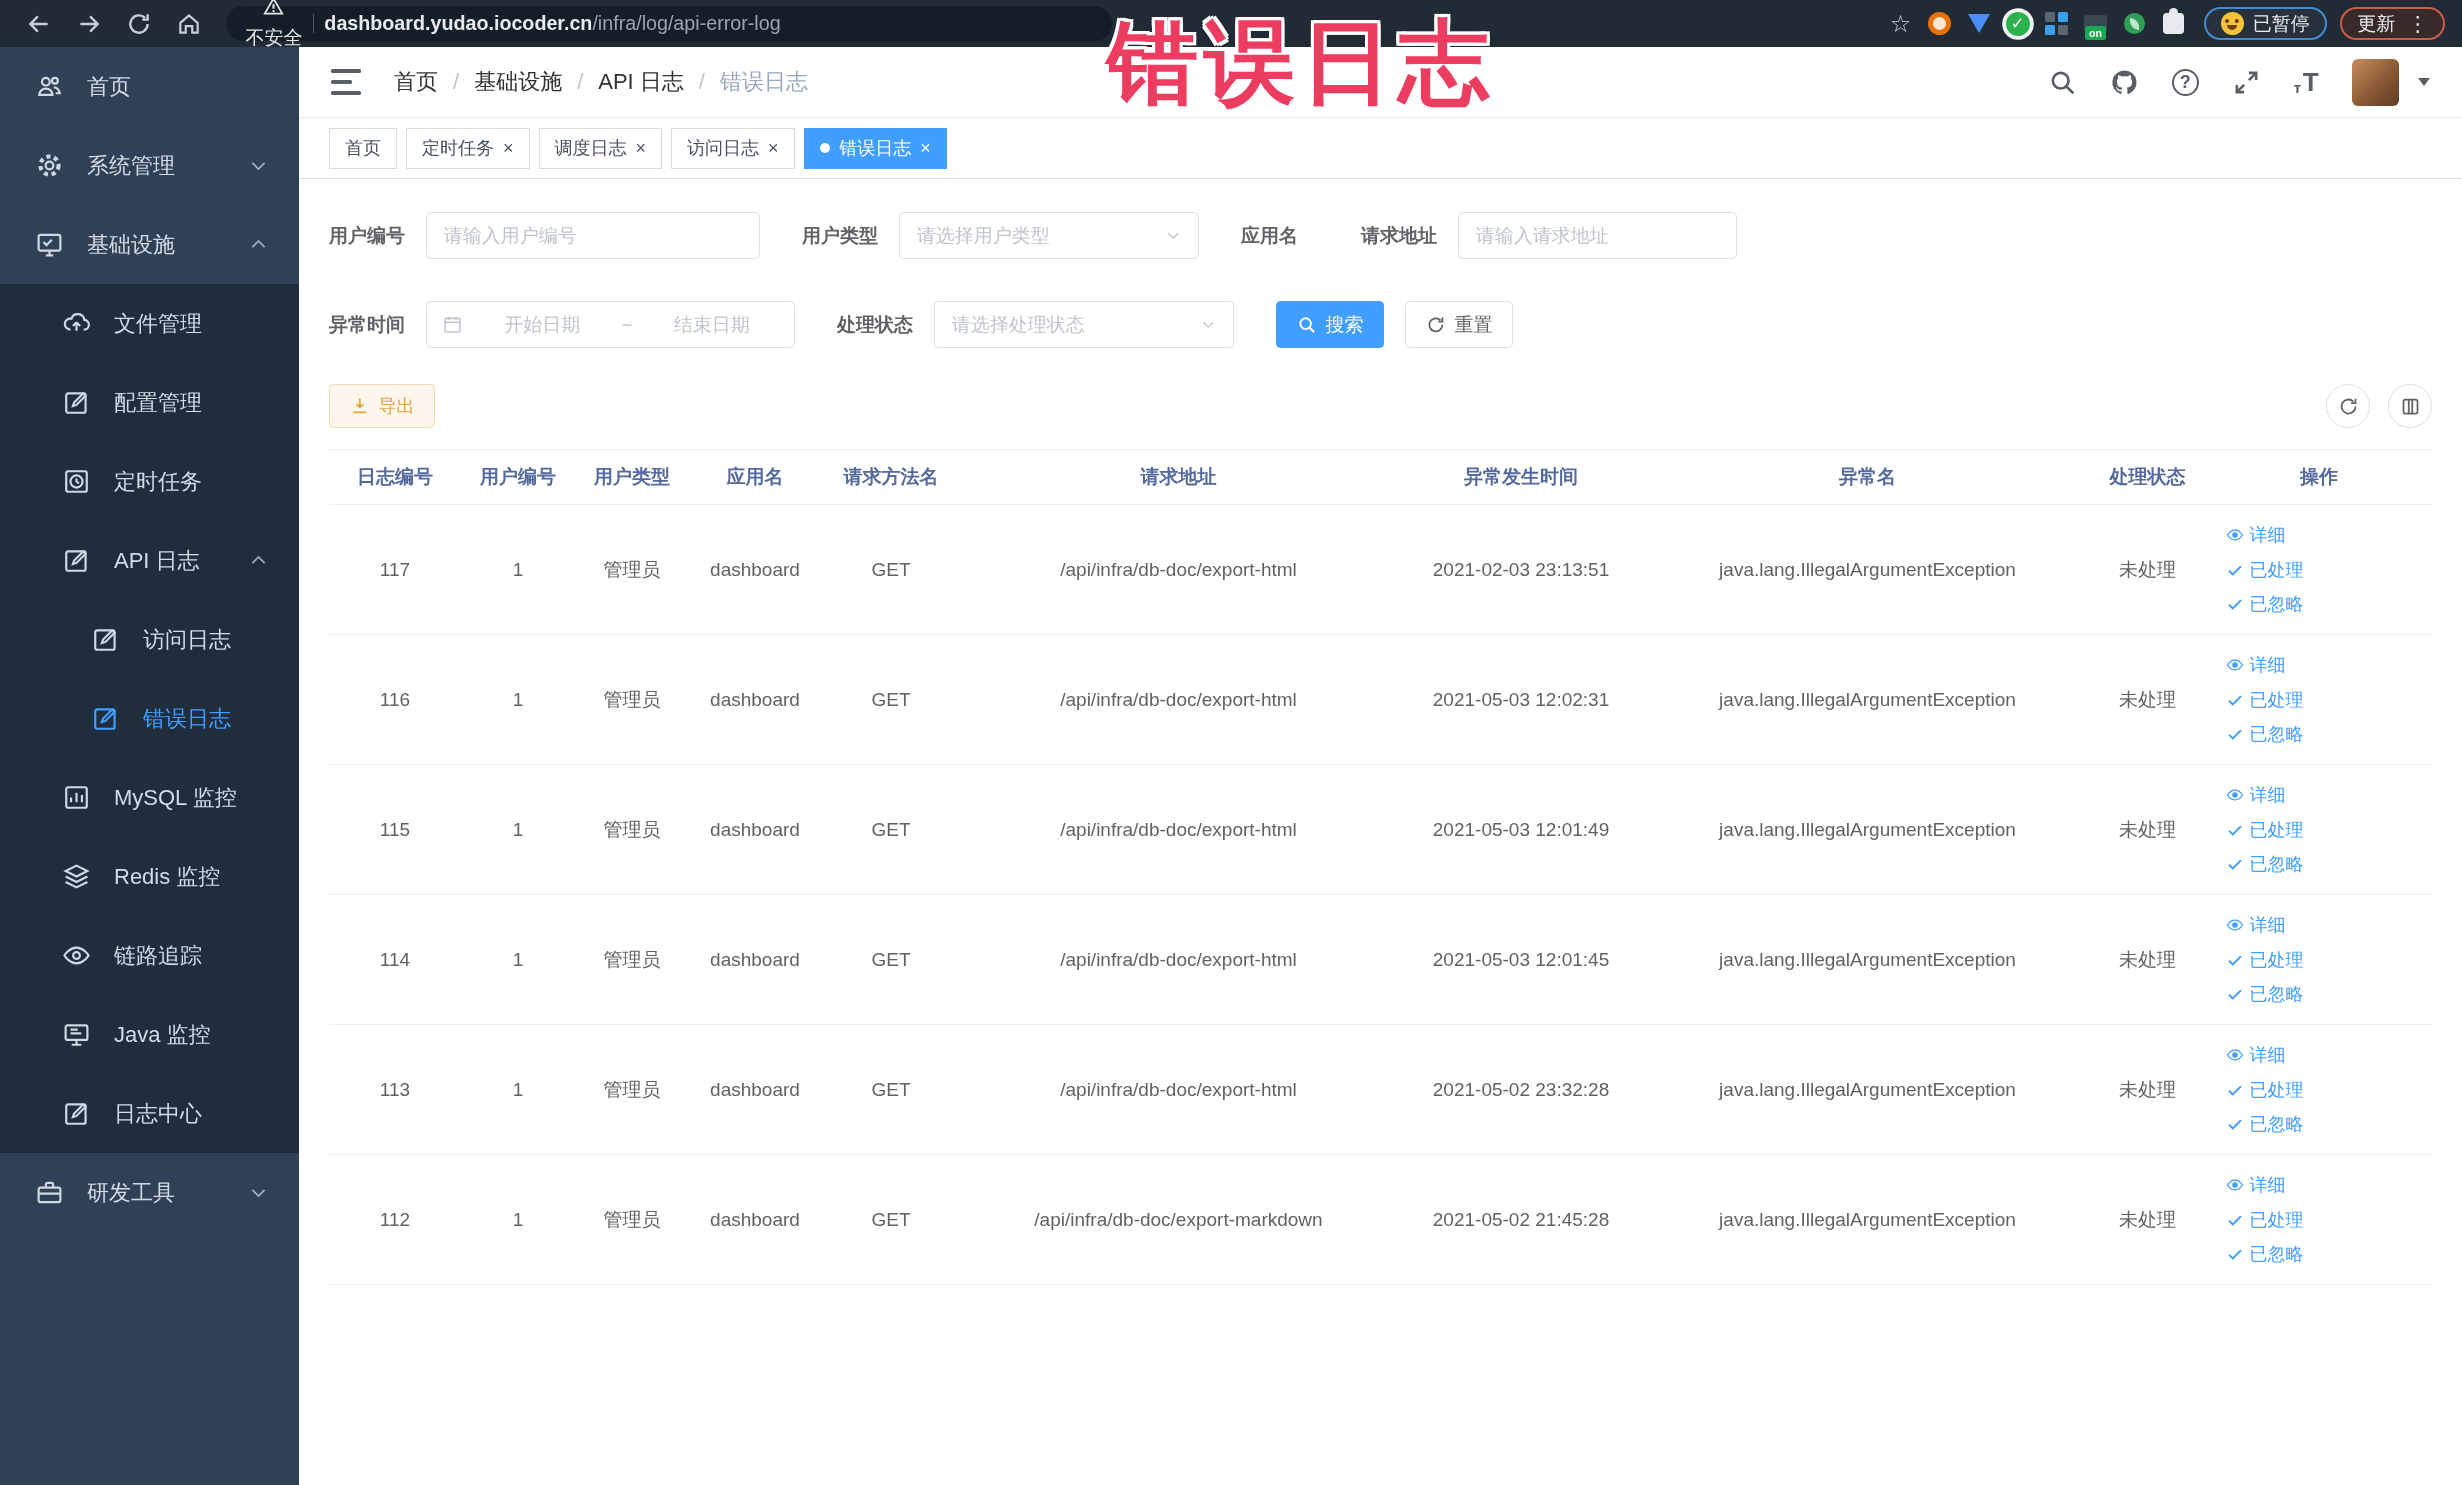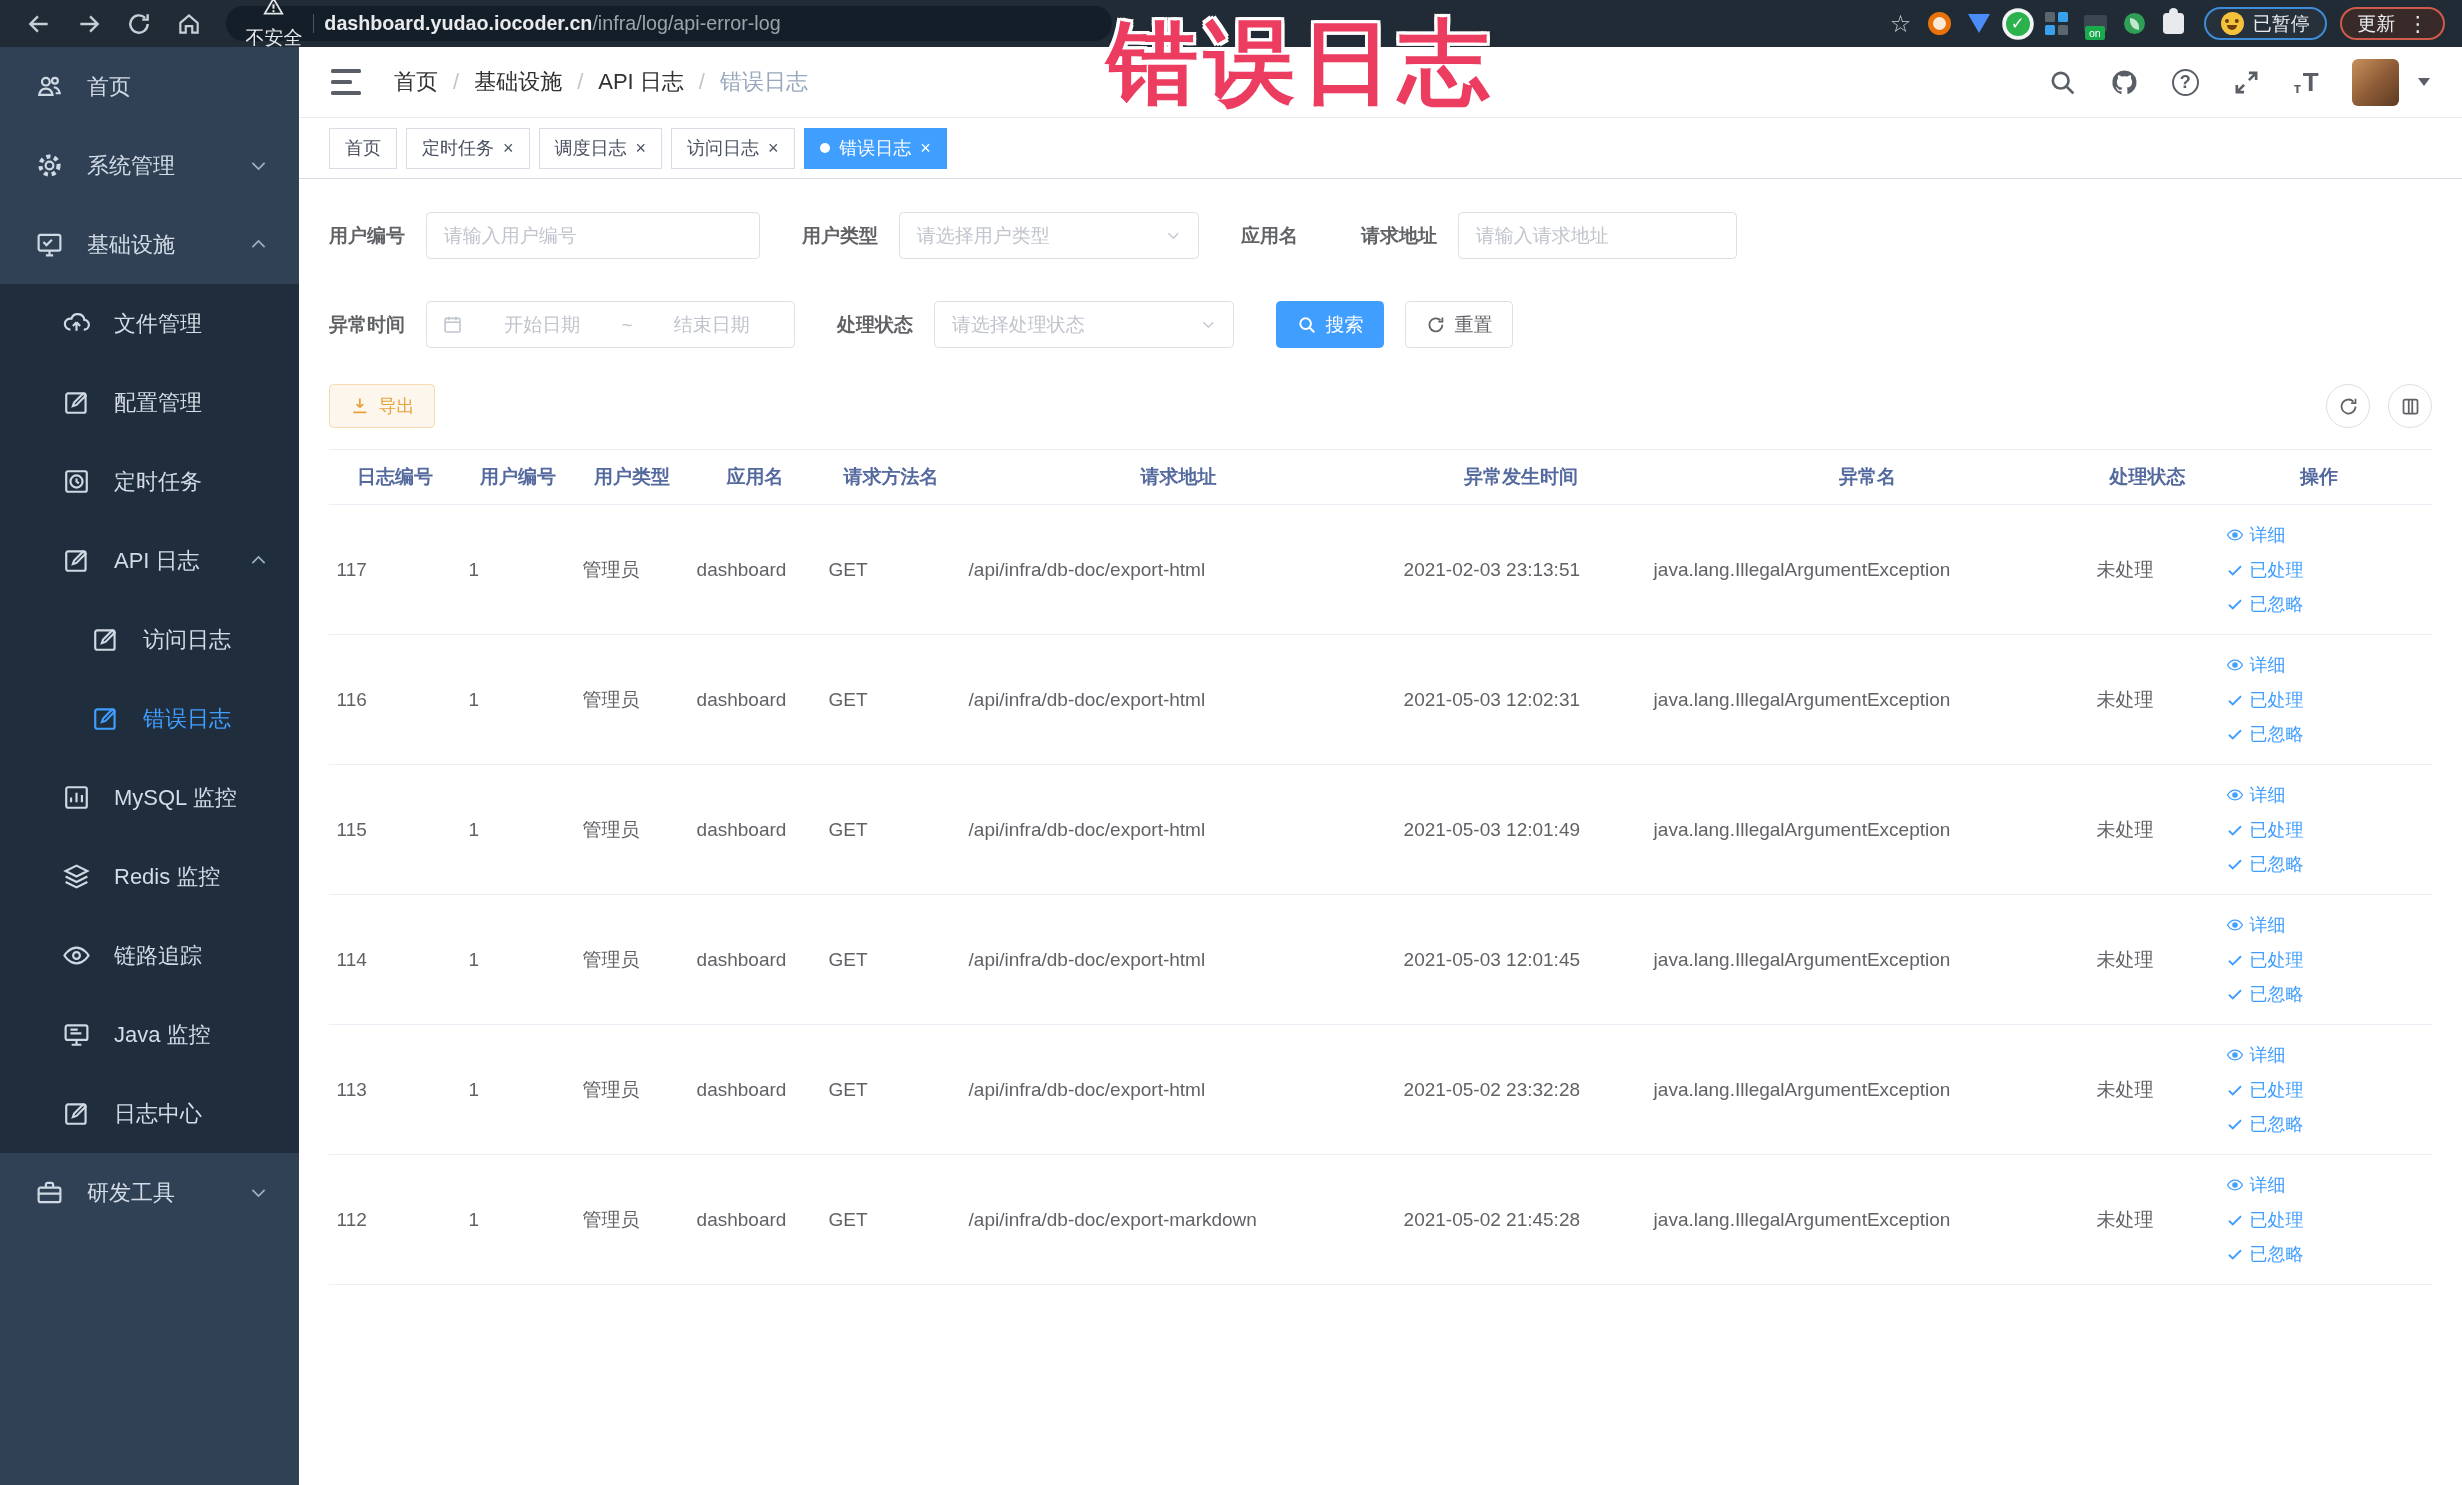--- a/index.html
+++ b/index.html
@@ -17,21 +17,21 @@
   .addr-url .path{ color:#9aa4ad; }
   .spacer{ flex:1; }
   .bext{ width:33px; height:33px; display:flex; align-items:center; justify-content:center; flex:none; position:relative; }
   .star{ color:#cdd5dc; font-size:24px; }
   .ic-ring{ width:23px;height:23px;border-radius:50%;border:5.3px solid #e8710a;background:#fbe9d7; }
   .ic-shield{ width:0;height:0;border-left:11.4px solid transparent;border-right:11.4px solid transparent;border-top:19.7px solid #4b8df8; }
   .ic-green{ width:24px;height:24px;border-radius:50%;background:#2bb24c;color:#fff;font-size:16.7px;display:flex;align-items:center;justify-content:center;box-shadow:0 0 0 3.8px #f2f4f5; }
   .ic-grid{ display:grid;grid-template-columns:9.8px 9.8px;grid-template-rows:9.8px 9.8px;gap:3px; }
   .ic-grid i{ background:#5b6770; border-radius:1.5px; } .ic-grid i:nth-child(2){ background:#39a0ed; } .ic-grid i:nth-child(3){ background:#39a0ed; }
   .ic-dark{ width:23px;height:16.7px;background:#3a4750;border-radius:2.3px; }
-  .on-badge{ position:absolute; bottom:0; left:6px; background:#19aa4e; color:#fff; font-size:10.6px; padding:0.8px 3.8px; border-radius:2.3px; font-weight:normal; }
+  .on-badge{ position:absolute; bottom:0; left:6px; background:#19aa4e; color:#fff; font-size:10.6px; padding:0.8px 3.8px; border-radius:2.3px; font-weight:bold; }
   .ic-leaf{ width:21px;height:21px;border-radius:50%;background:#2f9e57; position:relative; }
   .ic-leaf::after{ content:""; position:absolute; left:6px; top:4.5px; width:9px; height:12px; background:#bfe8cd; border-radius:0 10.6px 0 10.6px; }
   .ic-puzzle{ width:21px;height:21px;background:#e8eaed;border-radius:3.8px; position:relative; }
   .ic-puzzle::after{ content:""; position:absolute; top:-5.3px; left:6px; width:9px; height:9px; border-radius:50%; background:#e8eaed; }
   .bpill{ height:33px; border-radius:16.7px; display:flex; align-items:center; gap:9px; padding:0 15px; font-size:19px; color:#e8eaed; flex:none; margin-left:7.6px; }
   .pill-paused{ border:2.3px solid #3f8cd8; background:#27313c; }
   .emoji-face{ width:23px;height:23px;border-radius:50%;background:#f5c33b;position:relative; }
   .emoji-face::before{ content:""; position:absolute; top:6.8px; left:4.5px; width:3.8px;height:3.8px;border-radius:50%;background:#6b3f12; box-shadow:9.8px 0 0 #6b3f12; }
   .emoji-face::after{ content:""; position:absolute; left:6px; top:13px; width:10.6px;height:5.3px; border-radius:0 0 10.6px 10.6px; background:#6b3f12; }
   .pill-update{ border:2.3px solid #d05b4a; background:#372a28; gap:12px; }
@@ -101,21 +101,21 @@
   .btn-primary{ background:#409eff; border-color:#409eff; color:#fff; }
   .btn-export{ background:#fdf6ec; border-color:#f5dab1; color:#e6a23c; height:44px; font-size:18px; }
   .toolbar-row{ margin-top:36px; display:flex; align-items:center; }
   .round-btns{ margin-left:auto; display:flex; gap:18px; }
   .rbtn{ width:44px; height:44px; border:0.8px solid #dcdfe6; border-radius:50%; display:flex; align-items:center; justify-content:center; color:#606266; background:#fff; cursor:pointer; }
   .rbtn svg{ width:21px; height:21px; }
 
   
   .tbl{ margin-top:21px; width:100%; border-collapse:collapse; table-layout:fixed; }
   .tbl thead th{ height:55px; font-size:19px; font-weight:bold; color:#54699e; border-bottom:0.8px solid #ebeef5; border-top:0.8px solid #ebeef5; text-align:center; padding:0 7.6px; background:#fff; }
-  .tbl tbody td{ height:130px; font-size:19px; color:#606266; text-align:left; border-bottom:0.8px solid #ebeef5; padding:0 7.6px; word-break:break-all; }
+  .tbl tbody td{ height:130px; font-size:19px; color:#606266; text-align:center; border-bottom:0.8px solid #ebeef5; padding:0 7.6px; word-break:break-all; }
   .acts{ display:flex; flex-direction:column; align-items:flex-start; gap:10.6px; padding-left:12px; }
   .alink{ color:#409eff; font-size:18px; display:inline-flex; align-items:center; gap:6px; cursor:pointer; text-decoration:none; white-space:nowrap; }
   .alink svg{ width:18px; height:18px; }
 
   
   .annotation{ position:absolute; left:1107px; top:1.5px; z-index:99; font-size:91px; font-weight:bold; color:#ec3c60; letter-spacing:6px; white-space:nowrap;
     text-shadow:3px 3px 0 #fff,-3px -3px 0 #fff,3px -3px 0 #fff,-3px 3px 0 #fff,0 3px 0 #fff,0 -3px 0 #fff,3px 0 0 #fff,-3px 0 0 #fff; pointer-events:none; }
 </style>
 </head>
 <body>

